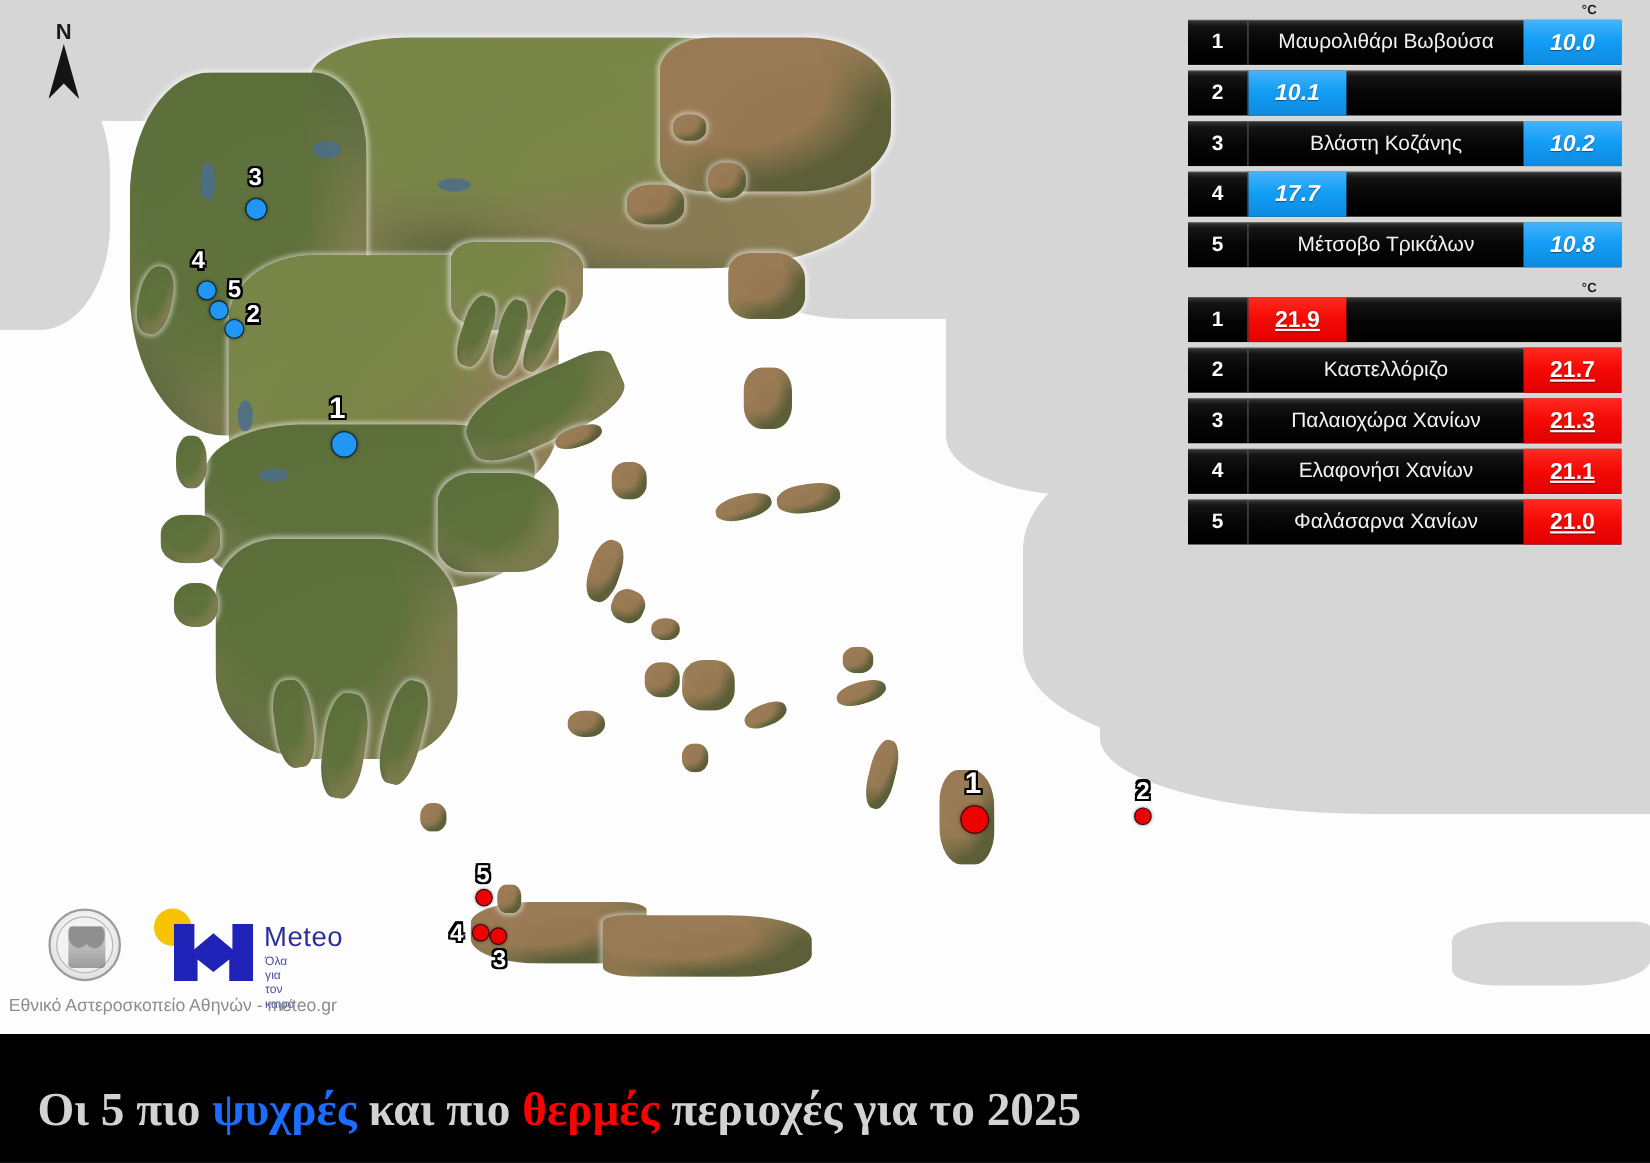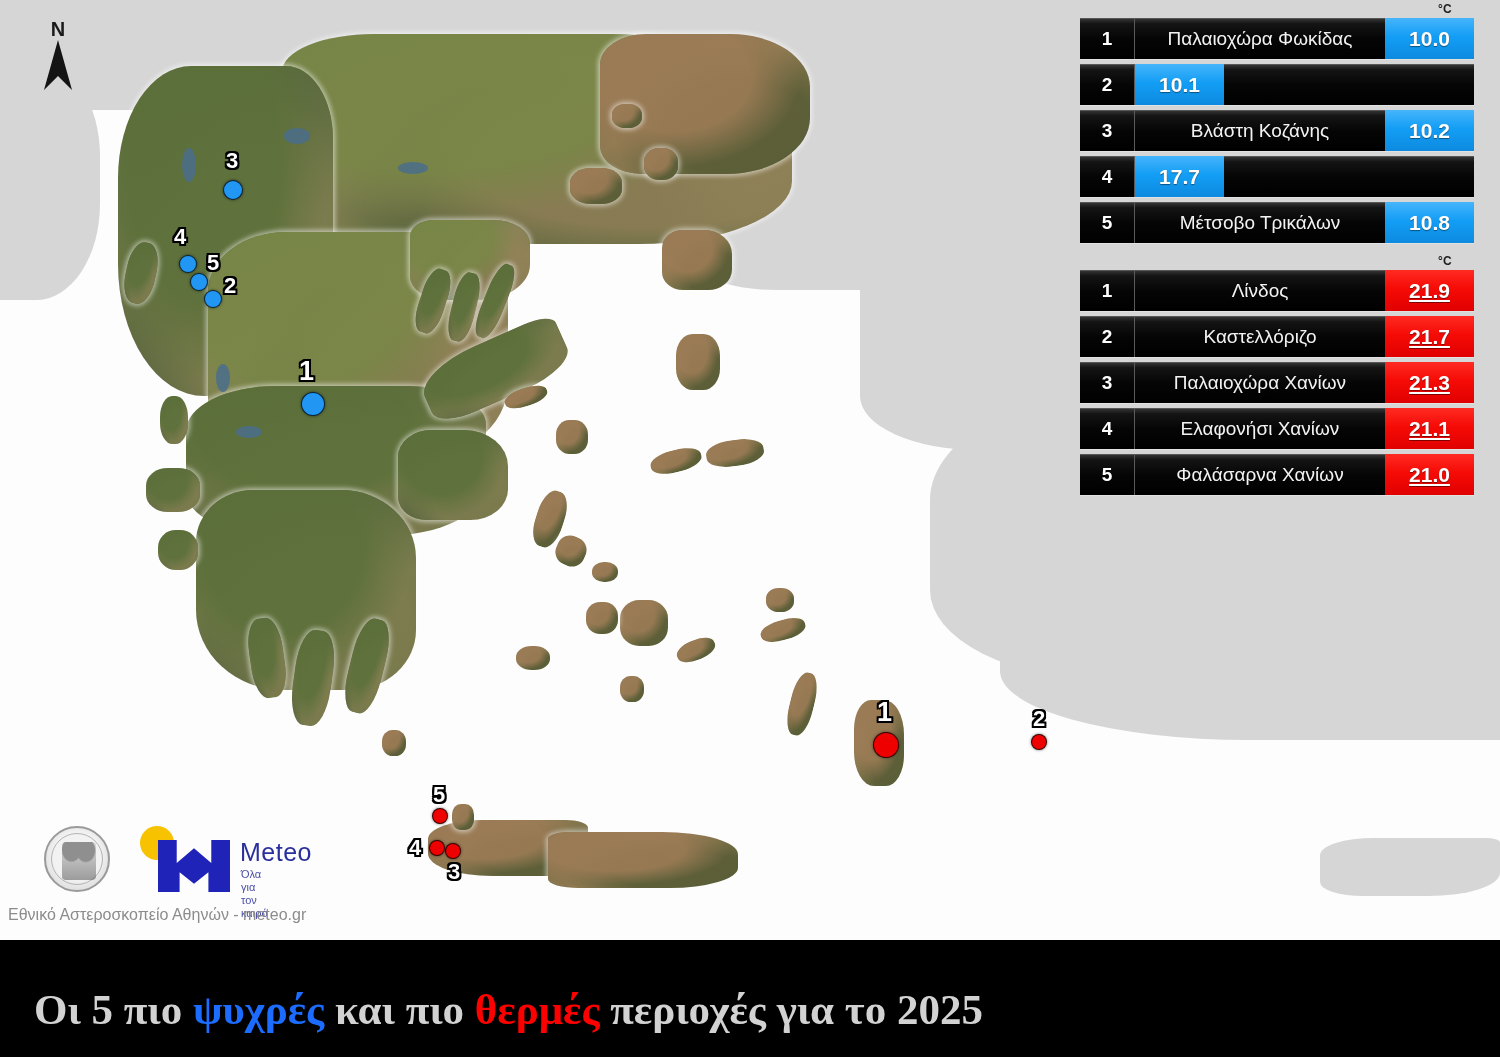--- a/index.html
+++ b/index.html
@@ -99,21 +99,21 @@
   .row .name {
     flex:1 1 auto; display:flex; align-items:center; justify-content:center;
     font-size:19px; color:#f2f2f2; padding:0 6px; white-space:nowrap;
   }
   .row .val {
     width:89px; flex:0 0 89px;
     display:flex; align-items:center; justify-content:center;
     font-size:21px; font-weight:bold; color:#ffffff;
     text-shadow:0 1px 1px rgba(0,0,0,.45);
   }
-  .row.cold .val { background:linear-gradient(180deg,#46b4fb 0%,#139ef5 45%,#0d8ae0 100%); }
+  .row.cold .val { background:linear-gradient(180deg,#46b4fb 0%,#139ef5 45%,#0d8ae0 100%);font-style:italic; }
   .row.warm .val { background:linear-gradient(180deg,#ff2b22 0%,#f60b06 45%,#e00000 100%);text-decoration:underline; }
 
   
   #logos { position:absolute; left:0; top:818px; width:420px; height:122px; }
   #noa-seal {
     position:absolute; left:44px; top:8px; width:66px; height:66px;
     border-radius:50%; border:2px solid #9a9a9a;
     background:radial-gradient(circle at 50% 45%, #f2f2f2 0 52%, #e3e3e3 70%, #d8d8d8 100%);
   }
   #noa-seal .ring {
@@ -306,21 +306,21 @@
         <div>τον καιρό</div>
       </div>
     </div>
     <div id="credit">Εθνικό Αστεροσκοπείο Αθηνών - meteo.gr</div>
 
     <div class="panel" style="left:1080px;top:0px;width:394px;">
       <div class="deg" style="top:2px;">°C</div>
       <div class="rank-table" style="top:18px;">
         <div class="row cold">
           <div class="rank">1</div>
-          <div class="name">Παλαιοχώρα Φωκίδας</div>
+          <div class="name">Μαυρολιθάρι Βωβούσα</div>
           <div class="val">10.0</div>
         </div>
         <div class="row cold">
           <div class="rank">2</div>
           <div class="val">10.1</div>
         </div>
         <div class="row cold">
           <div class="rank">3</div>
           <div class="name">Βλάστη Κοζάνης</div>
           <div class="val">10.2</div>
@@ -335,21 +335,20 @@
           <div class="val">10.8</div>
         </div>
       </div>
     </div>
 
     <div class="panel" style="left:1080px;top:252px;width:394px;">
       <div class="deg" style="top:2px;">°C</div>
       <div class="rank-table" style="top:18px;">
         <div class="row warm">
           <div class="rank">1</div>
-          <div class="name">Λίνδος</div>
           <div class="val">21.9</div>
         </div>
         <div class="row warm">
           <div class="rank">2</div>
           <div class="name">Καστελλόριζο</div>
           <div class="val">21.7</div>
         </div>
         <div class="row warm">
           <div class="rank">3</div>
           <div class="name">Παλαιοχώρα Χανίων</div>

